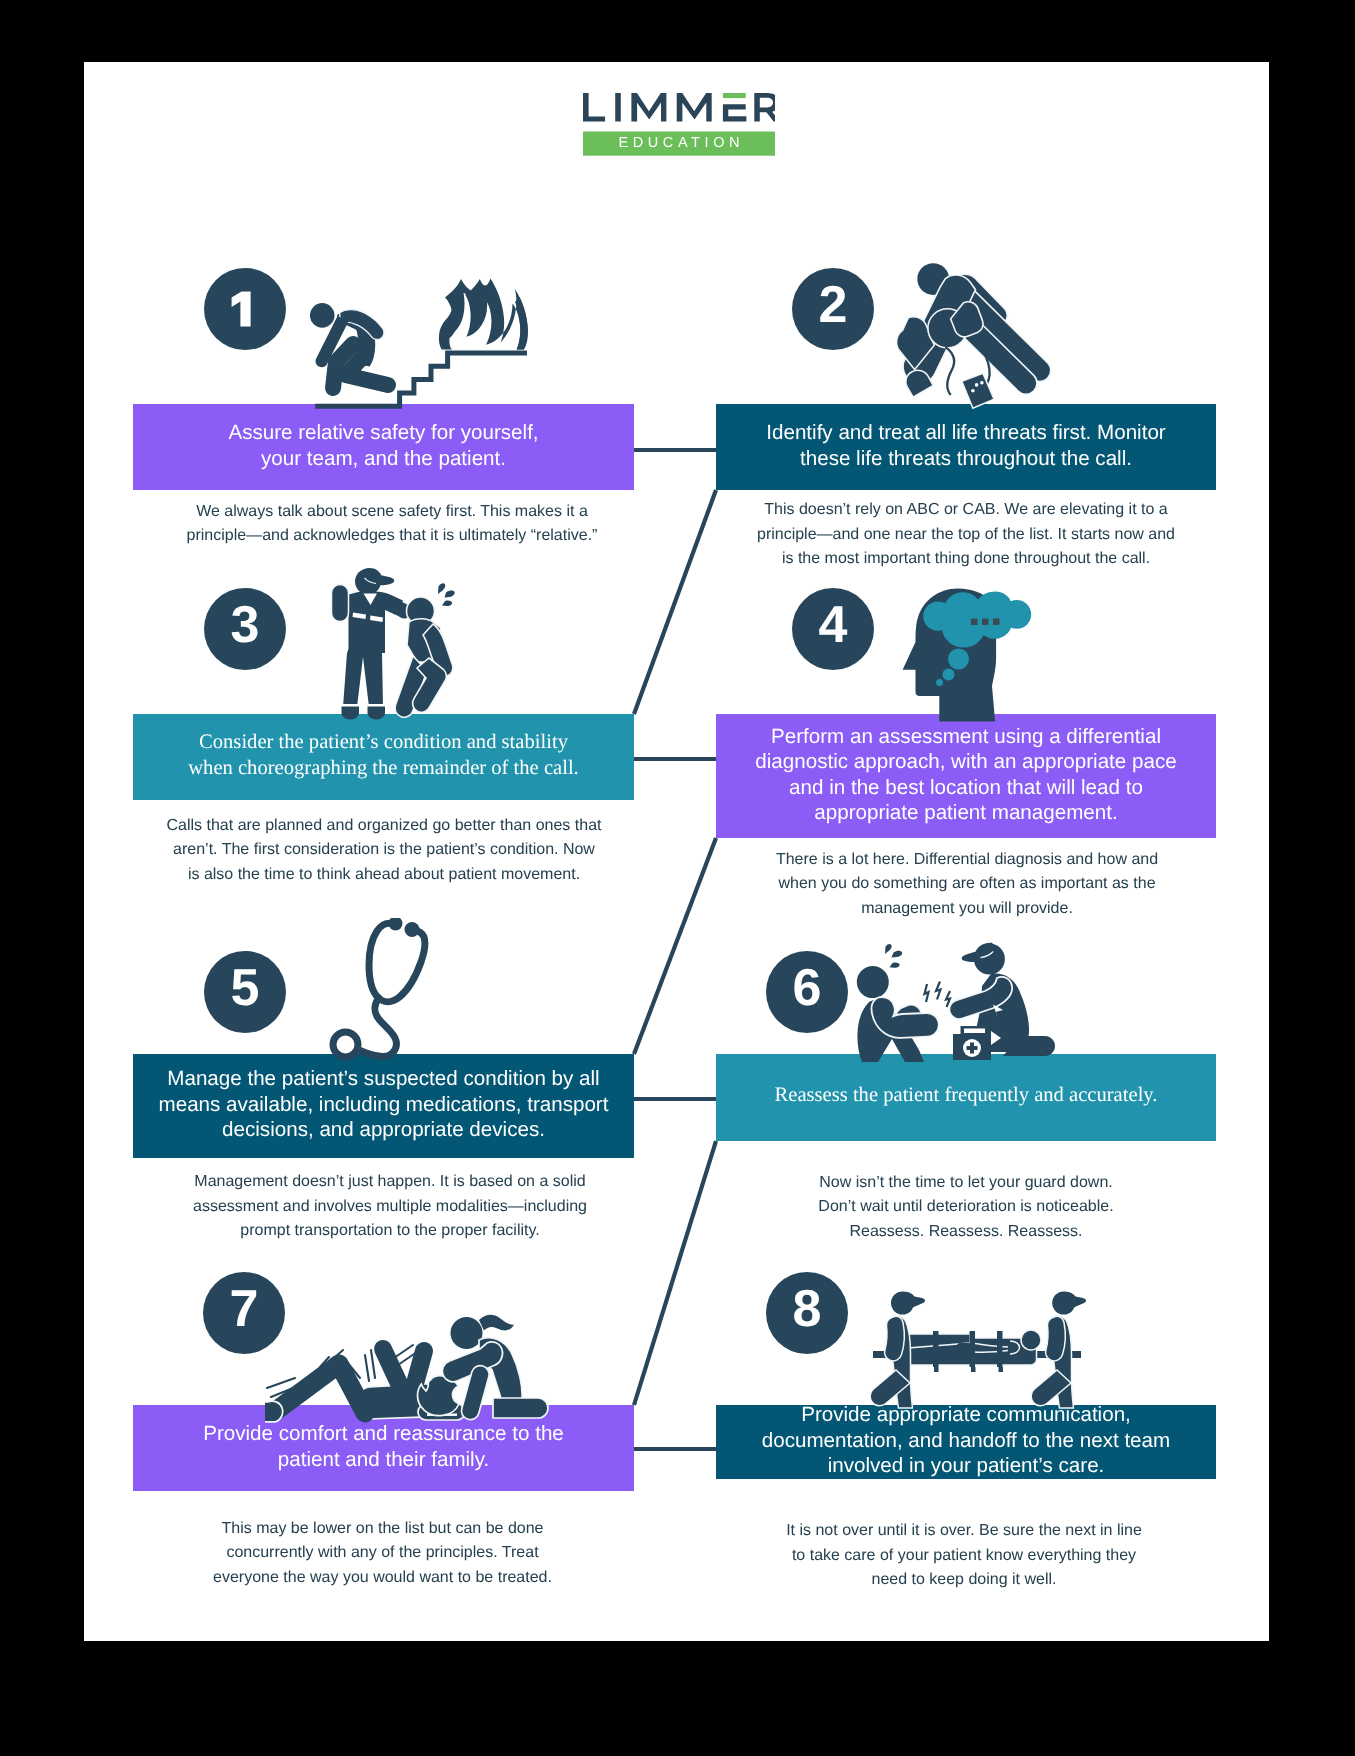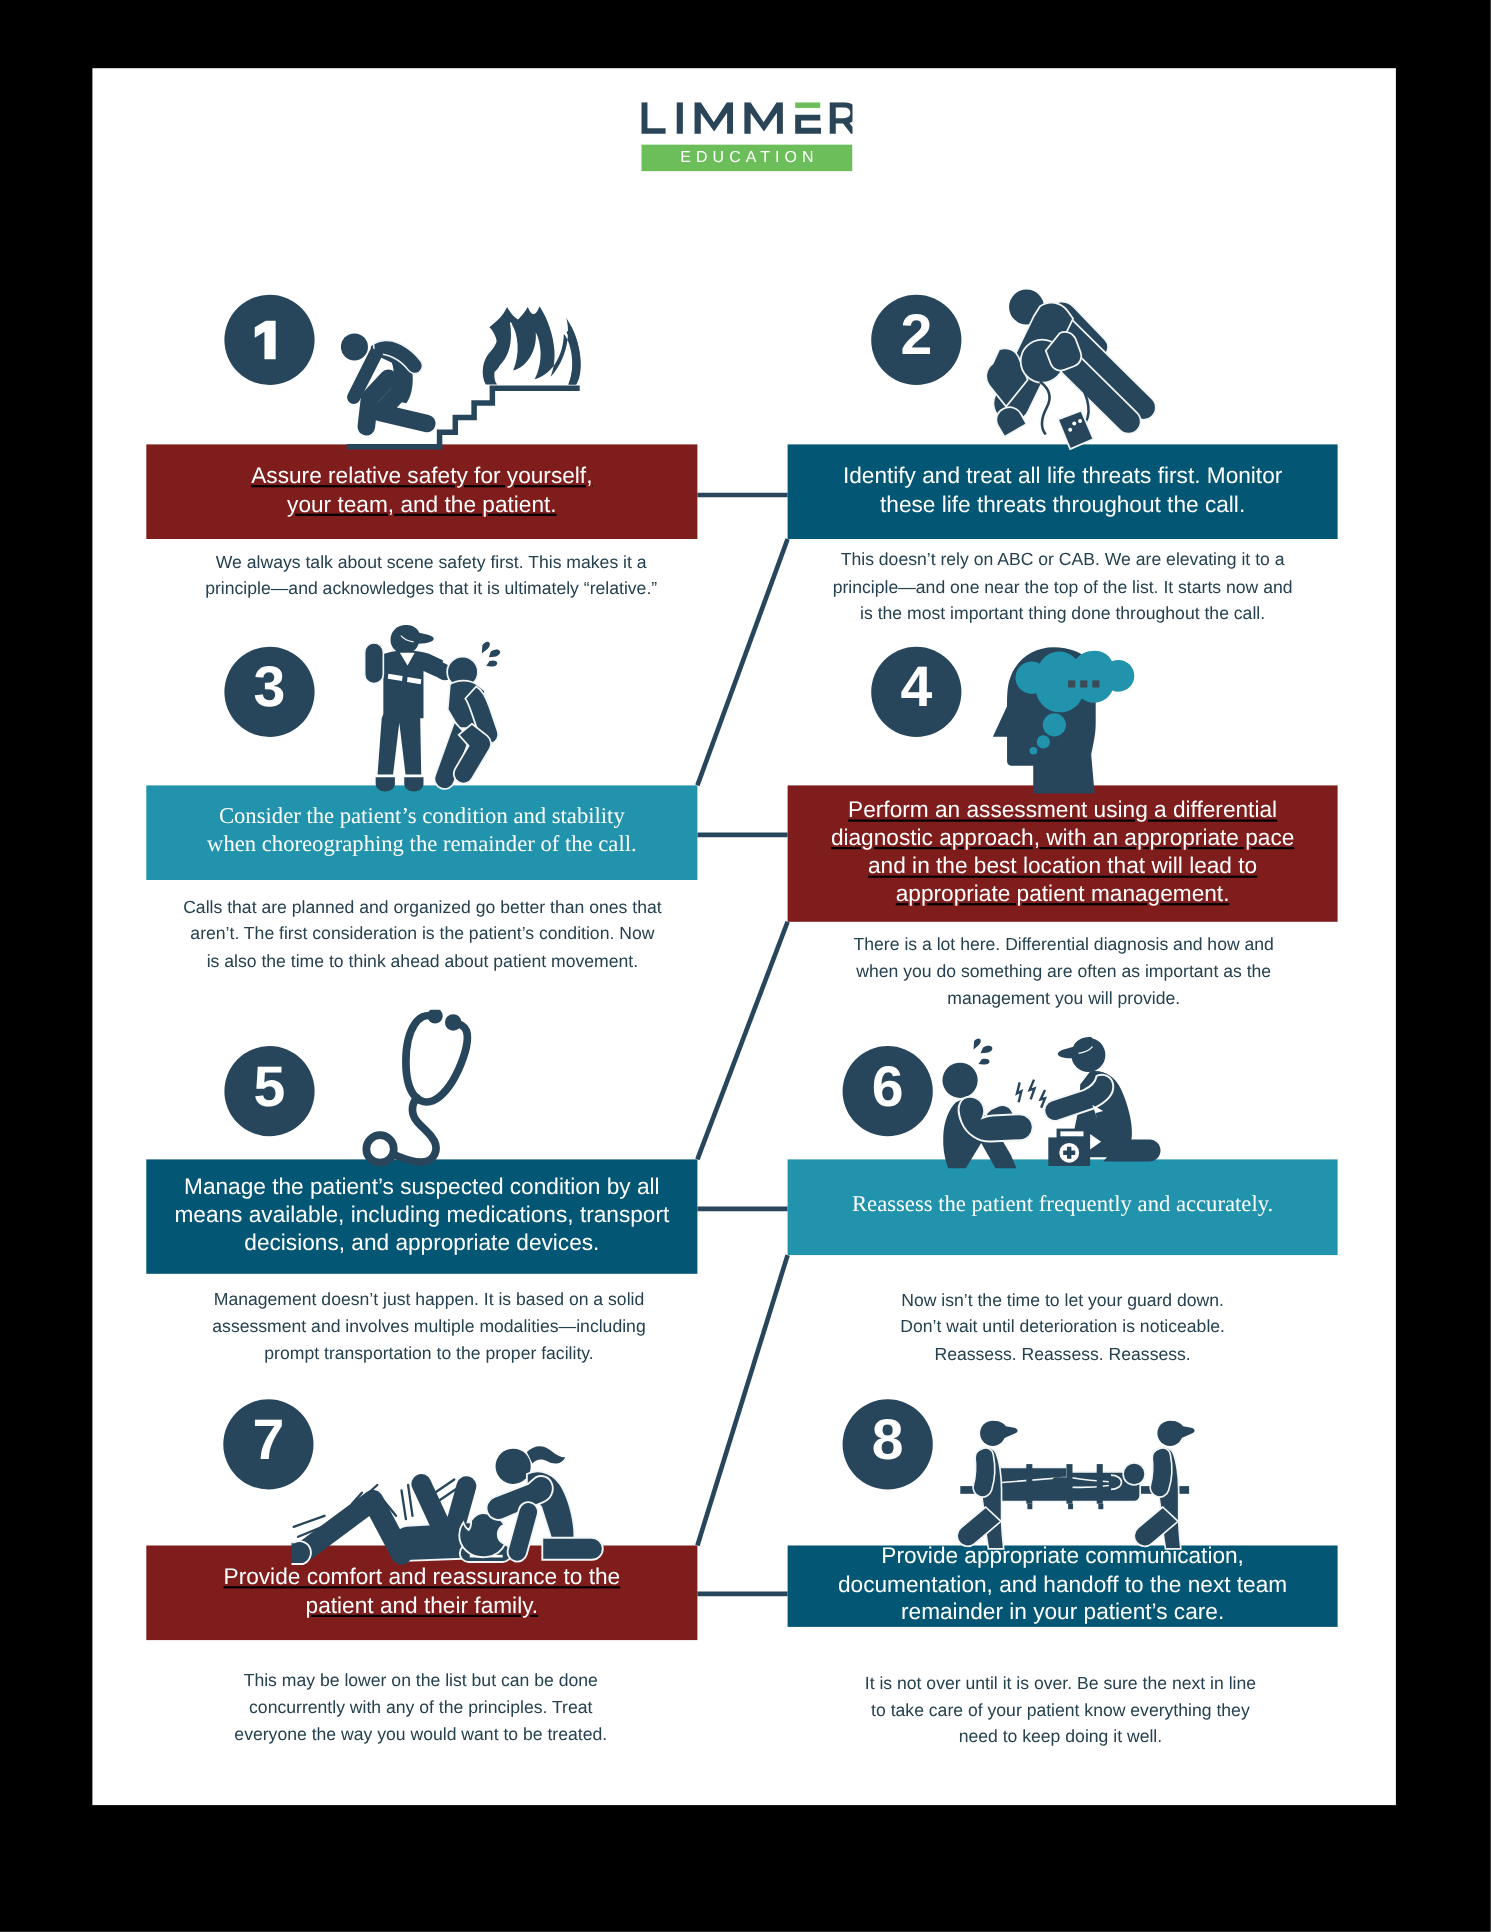--- a/index.html
+++ b/index.html
@@ -24,21 +24,21 @@
   #conn{position:absolute;left:0;top:0;width:1185px;height:1579px;}
 
   .num{position:absolute;width:82px;height:82px;border-radius:50%;background:#27465b;}
   .num b{position:absolute;left:0;top:-4px;width:82px;height:82px;display:flex;
          align-items:center;justify-content:center;color:#fff;font-size:52px;
          font-weight:bold;line-height:1;}
   .num .digit1{position:absolute;left:0;top:0;}
   .ico{position:absolute;}
   .box{position:absolute;display:flex;align-items:center;justify-content:center;box-sizing:border-box;padding-bottom:3px;}
   .box p{margin:0;color:#fff;text-align:center;font-size:20.6px;line-height:25.4px;white-space:nowrap;}
-  .green{background:#7f1d1d;text-decoration:underline;}
+  .green{background:#8b5cf6;}
   .navy{background:#045774;}
   .teal{background:#2293ad;font-family:Liberation Serif, serif;}
   .cap{position:absolute;text-align:center;color:#25404f;font-size:16px;line-height:24.6px;}
   .cap p{margin:0;white-space:nowrap;}
 </style>
 </head>
 <body>
 
 <div id="page">
 <div id="logo">
@@ -402,21 +402,21 @@
            L228 118 Z"></path>
   <path d="M218 66 C222.5 67.5 225 72.2 223.8 76.8 L213.8 113.2 C212.5 117.9 207.6 120.6 202.9 119.3
            C198.2 118 195.5 113.1 196.8 108.4 L206.8 72 C208 67.3 213 64.6 218 66 Z"></path>
  </g>
 </svg>
 
 <div class="num" style="left:682px;top:1210px">
       <b>8</b>
     </div>
 <div class="box navy" style="left:632px;top:1343px;width:500px;height:74px">
-      <p><span>Provide appropriate communication,</span><br><span>documentation, and handoff to the next team</span><br><span>remainder in your patient’s care.</span></p>
+      <p><span>Provide appropriate communication,</span><br><span>documentation, and handoff to the next team</span><br><span>involved in your patient’s care.</span></p>
     </div>
 <div class="cap" style="left:620.0px;top:1457.3px;width:520px">
       <p><span>It is not over until it is over. Be sure the next in line</span><br><span>to take care of your patient know everything they</span><br><span>need to keep doing it well.</span></p>
     </div>
 <svg class="ico" style="left:776px;top:1228px" width="236" height="122" viewBox="0 0 236 122" xmlns="http://www.w3.org/2000/svg">
  <g fill="#27465b">
   <rect x="13" y="61" width="208" height="7"></rect>
  </g>
  <g fill="#27465b" stroke="#f2f5f6" stroke-width="1.5">
   <path d="M50 48 L171 48 C174 48 176.5 50.5 176.5 53.5 L176.5 69.5 C176.5 72.5 174 75 171 75

